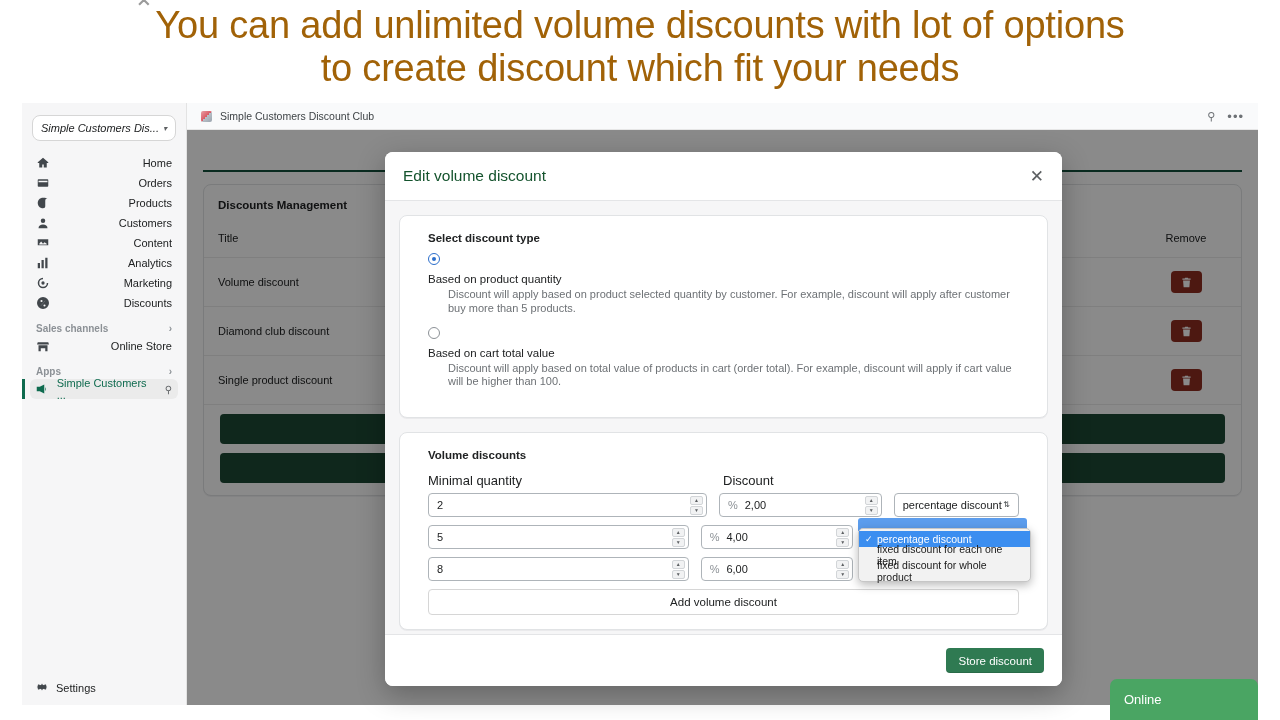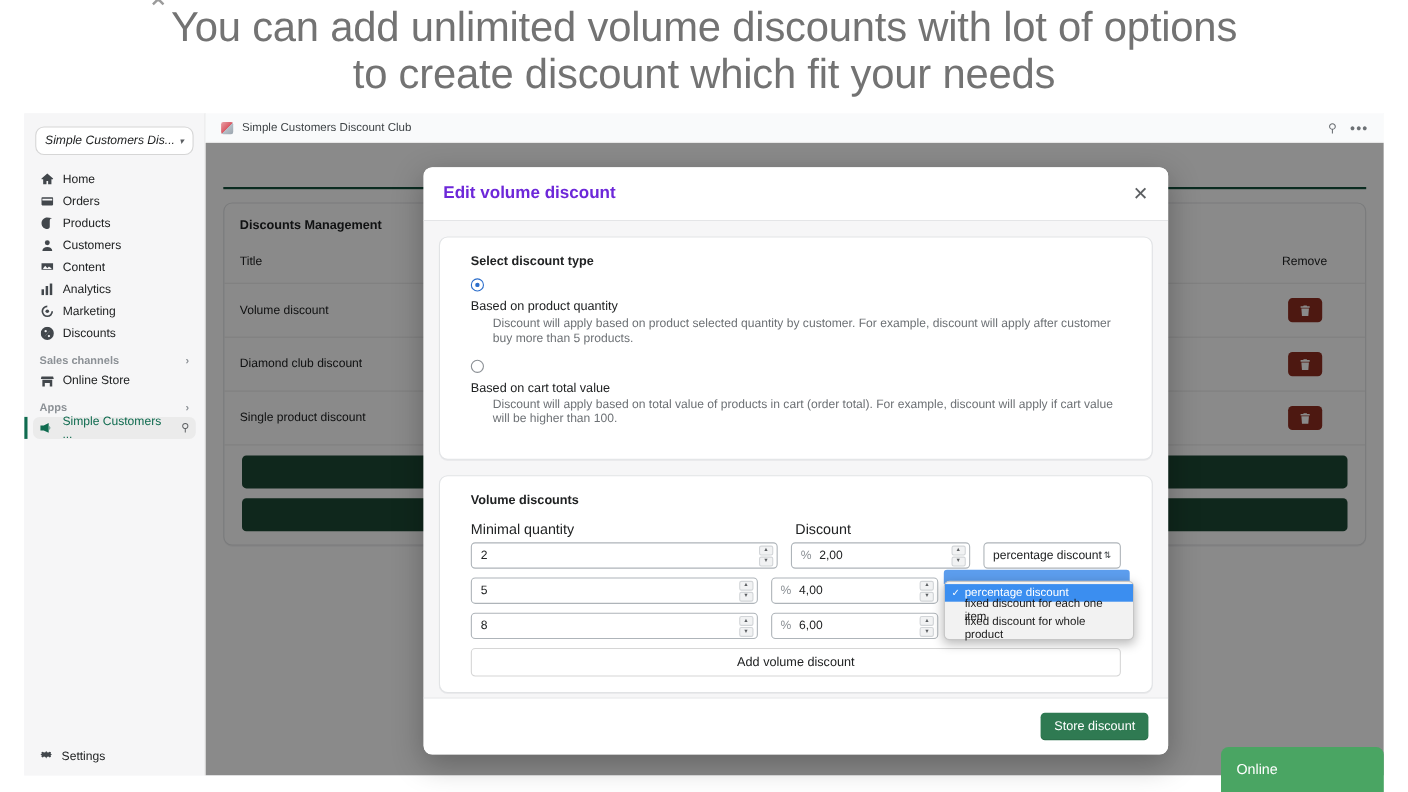--- a/index.html
+++ b/index.html
@@ -13,21 +13,21 @@
 
   
   .chevron-top {
     position: absolute; left: 133px; top: -4px;
     font-size: 26px; color: #9b9b9b; line-height: 1;
     font-family: "DejaVu Sans", sans-serif;
   }
   .headline {
     position: absolute; left: 0; top: 6px; width: 1280px;
     text-align: center;
-    color: #737373;
+    color: #a16207;
     font-size: 38px;
     line-height: 1.0;
     letter-spacing: -0.2px;
     font-family: "Liberation Sans", sans-serif;
   }
   .headline .l2 { display:block; margin-top: 5px; }
 
   
   .admin {
     position: absolute; left: 22px; top: 103px;
@@ -45,21 +45,21 @@
     display: flex; align-items: center; padding: 0 8px;
     font-size: 11px; color: #202223; gap: 4px; font-style: italic;
   }
   .store-switch .nm { flex: 1; white-space: nowrap; overflow: hidden; }
   .store-switch .caret { font-size: 8px; color: #5c5f62; }
 
   .nav { padding: 4px 8px 0 8px; }
   .nav-item {
     display: flex; align-items: center; gap: 8px;
     height: 20px; padding: 0 6px; border-radius: 6px;
-    font-size: 11px; color: #202223; margin-bottom: 0px;
+    font-size: 11px; color: #202223; margin-bottom: 0px; justify-content: space-between;
   }
   .nav-item .ico { width: 13px; height: 13px; display:flex; align-items:center; justify-content:center; color:#5c5f62; }
   .nav-item .ico svg { width: 12px; height: 12px; fill: #42474c; }
   .nav-sec {
     display:flex; align-items:flex-end; justify-content: space-between;
     padding: 10px 6px 2px 6px; font-size: 10px; color: #8c9196; font-weight: 600;
   }
   .nav-sec .arr { font-size: 10px; color:#8c9196; }
   .nav-item.active {
     background: #ebebeb; color: #0f6b4f; position: relative;
@@ -127,21 +127,21 @@
   .modal {
     position: absolute; left: 385px; top: 152px; width: 677px; height: 534px;
     background: #fff; border-radius: 8px; overflow: hidden;
     box-shadow: 0 8px 28px rgba(0,0,0,0.28);
     display:flex; flex-direction: column;
   }
   .modal-head {
     height: 49px; display:flex; align-items:center; padding: 0 18px;
     border-bottom: 1px solid #e4e5e7; background:#fff; flex: 0 0 auto;
   }
-  .modal-head h2 { font-size: 15.5px; font-weight: 700; color:#6d28d9; }
+  .modal-head h2 { font-size: 15.5px; font-weight: 400; color:#14532d; }
   .modal-close { margin-left:auto; font-size: 17px; color:#5c5f62; line-height:1; }
   .modal-body {
     flex: 1 1 auto; background: #f6f6f7; padding: 14px 14px 0 14px; overflow: hidden;
   }
   .panel {
     background:#fff; border:1px solid #e1e3e5; border-radius: 8px;
     box-shadow: 0 1px 0 rgba(22,29,37,0.05);
     padding: 16px 28px 18px 28px; margin-bottom: 14px;
   }
   .panel.short { height: 28px; padding: 0; }

